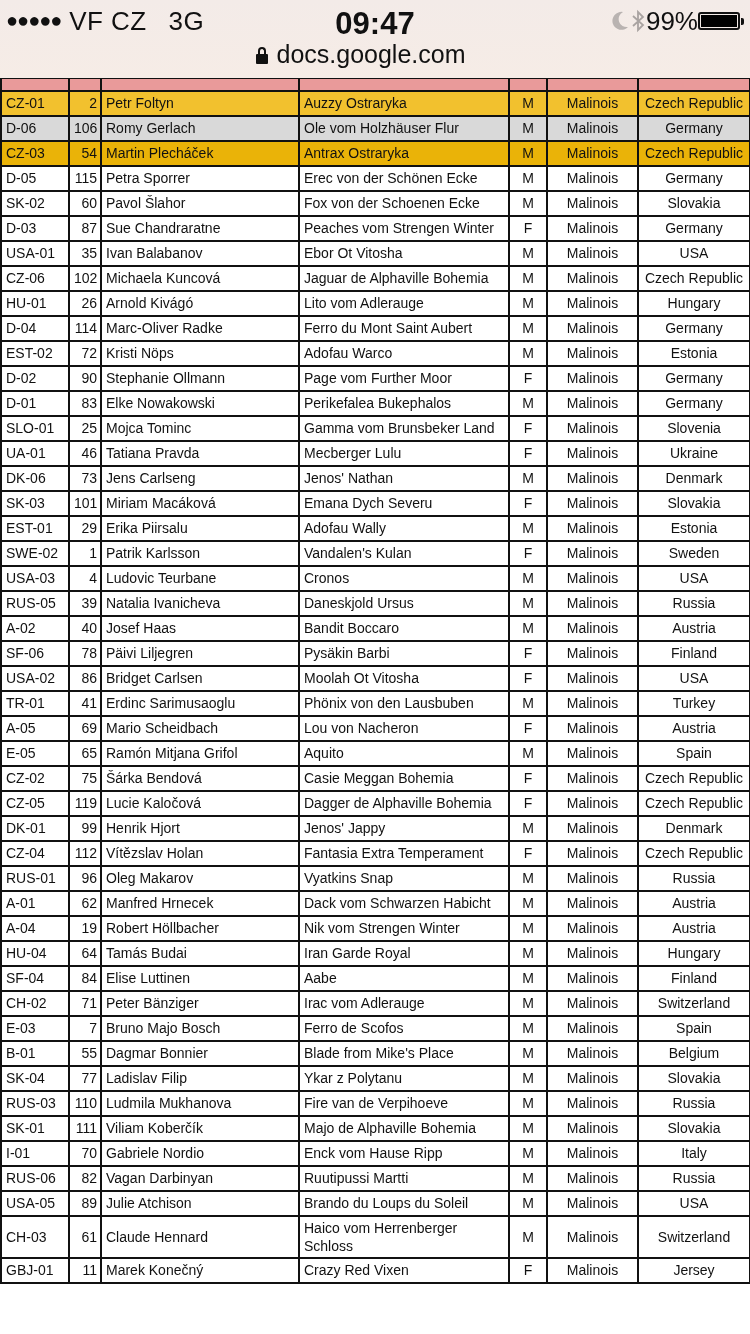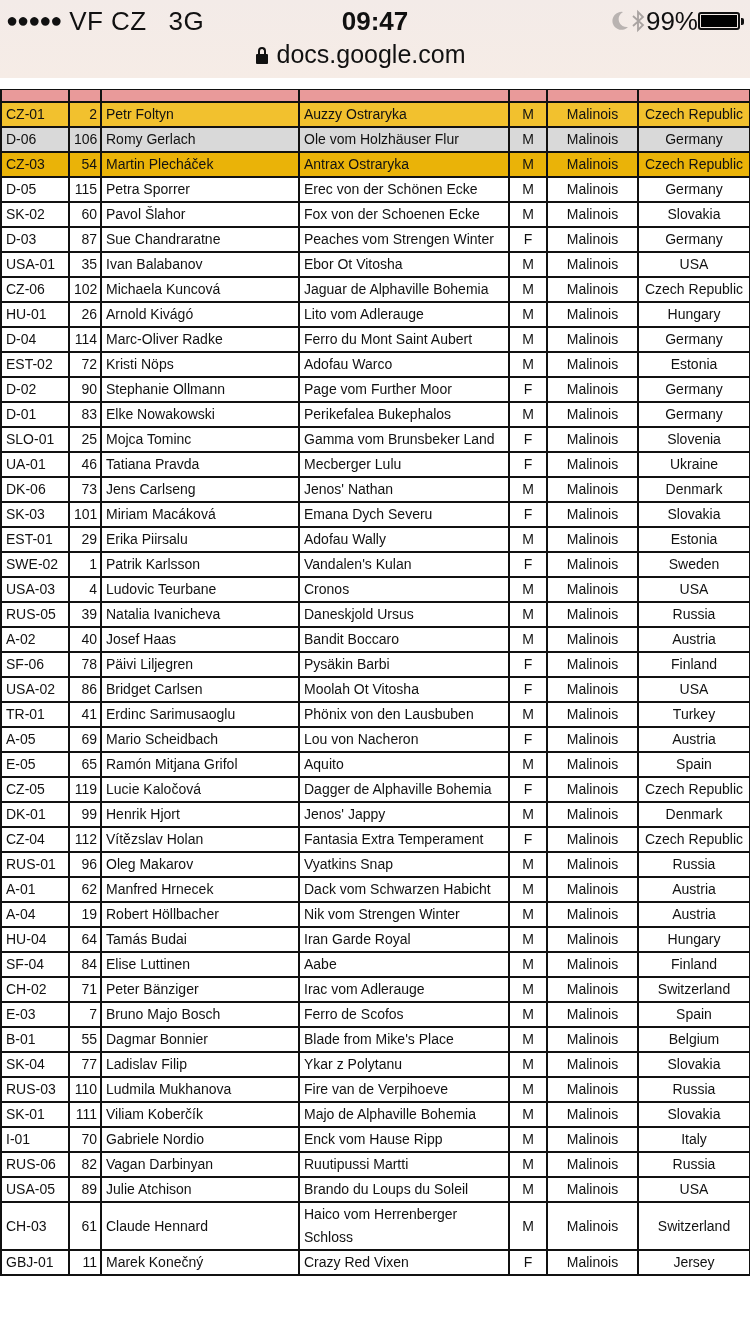--- a/index.html
+++ b/index.html
@@ -6,44 +6,44 @@
   html, body { width: 750px; height: 1334px; overflow: hidden; background: #ffffff; }
   body { font-family: "Liberation Sans", sans-serif; position: relative; }
 
   .topbar {
     position: absolute; left: 0; top: 0; width: 750px; height: 78px;
     background: linear-gradient(#f3ebe8, #f6ece6);
   }
   .status-row { position: absolute; top: 6px; left: 0; width: 750px; height: 30px; }
   .carrier { position: absolute; left: 6px; top: 0; font-size: 26px; color: #111; letter-spacing: 0.5px; }
   .carrier .dots { letter-spacing: -1px; font-size: 20px; position: relative; top: -3px; }
-  .clock { position: absolute; left: 0; width: 750px; text-align: center; top: 0; font-size: 26px; font-weight: bold; color: #111; pointer-events: none; }
+  .clock { position: absolute; left: 0; width: 750px; text-align: center; top: 0; font-size: 31px; font-weight: bold; color: #111; pointer-events: none; }
   .clock span { pointer-events: auto; }
   .right-status { position: absolute; right: 10px; top: 0; display: flex; align-items: center; height: 30px; }
   .moon { width: 20px; height: 22px; display: inline-block; }
   .bt { width: 16px; height: 24px; display: inline-block; }
   .battery-pct { font-size: 26px; color: #111; }
   .battery { width: 42px; height: 18px; border: 2px solid #111; border-radius: 3px; position: relative; }
   .battery .fill { position: absolute; left: 1px; top: 1px; bottom: 1px; background: #000; }
   .battery::after { content: ""; position: absolute; right: -6px; top: 4px; width: 3px; height: 7px; background: #111; border-radius: 0 2px 2px 0; }
 
   .url-row { position: absolute; top: 40px; left: 0; width: 722px; text-align: center; font-size: 25px; color: #111; }
   .lock { display: inline-block; width: 12px; height: 17px; position: relative; margin-right: 8px; top: 1px; }
   .lock .shackle { position: absolute; left: 2px; top: 0; width: 8px; height: 9px; border: 2px solid #111; border-bottom: none; border-radius: 5px 5px 0 0; }
   .lock .body { position: absolute; left: 0; bottom: 0; width: 12px; height: 10px; background: #111; border-radius: 1px; }
 
-  .sheet { position: absolute; left: 0; top: 78px; width: 628px; margin-top: 11px; }
+  .sheet { position: absolute; left: 0; top: 78px; width: 628px; }
   table { border-collapse: collapse; table-layout: fixed; width: 749px; font-size: 14px; color: #111; }
   col.c-code { width: 68px; } col.c-num { width: 32px; } col.c-handler { width: 198px; }
   col.c-dog { width: 210px; } col.c-sex { width: 38px; } col.c-breed { width: 91px; } col.c-country { width: 112px; }
   td { border: 2px solid #111; height: 25px; padding: 0 4px; white-space: nowrap; overflow: hidden; vertical-align: middle; }
   tr.header-strip td { height: 12px; background: #e99a9a; border-top: 1px solid #111; }
   td.num { text-align: right; padding-right: 3px; }
   td.sex, td.breed, td.country { text-align: center; padding: 0 2px; }
-  td.dog.wrap { white-space: normal; line-height: 23px; }
+  td.dog.wrap { white-space: normal; line-height: 18px; }
   tr.tall td { height: 42px; }
   tr.hl-yellow td { background: #f2c12e; }
   tr.hl-gray td { background: #d9d9d9; }
   tr.hl-orange td { background: #eab308; }
 </style>
 </head>
 <body>
 
 <div class="topbar">
   <div class="status-row">
@@ -329,20 +329,29 @@
         <tr>
           <td>E-05</td>
           <td class="num">65</td>
           <td class="handler">Ramón Mitjana Grifol</td>
           <td class="dog">Aquito</td>
           <td class="sex">M</td>
           <td class="breed">Malinois</td>
           <td class="country">Spain</td>
         </tr>
         <tr>
+          <td>CZ-02</td>
+          <td class="num">75</td>
+          <td class="handler">Šárka Bendová</td>
+          <td class="dog">Casie Meggan Bohemia</td>
+          <td class="sex">F</td>
+          <td class="breed">Malinois</td>
+          <td class="country">Czech Republic</td>
+        </tr>
+        <tr>
           <td>CZ-05</td>
           <td class="num">119</td>
           <td class="handler">Lucie Kaločová</td>
           <td class="dog">Dagger de Alphaville Bohemia</td>
           <td class="sex">F</td>
           <td class="breed">Malinois</td>
           <td class="country">Czech Republic</td>
         </tr>
         <tr>
           <td>DK-01</td>

